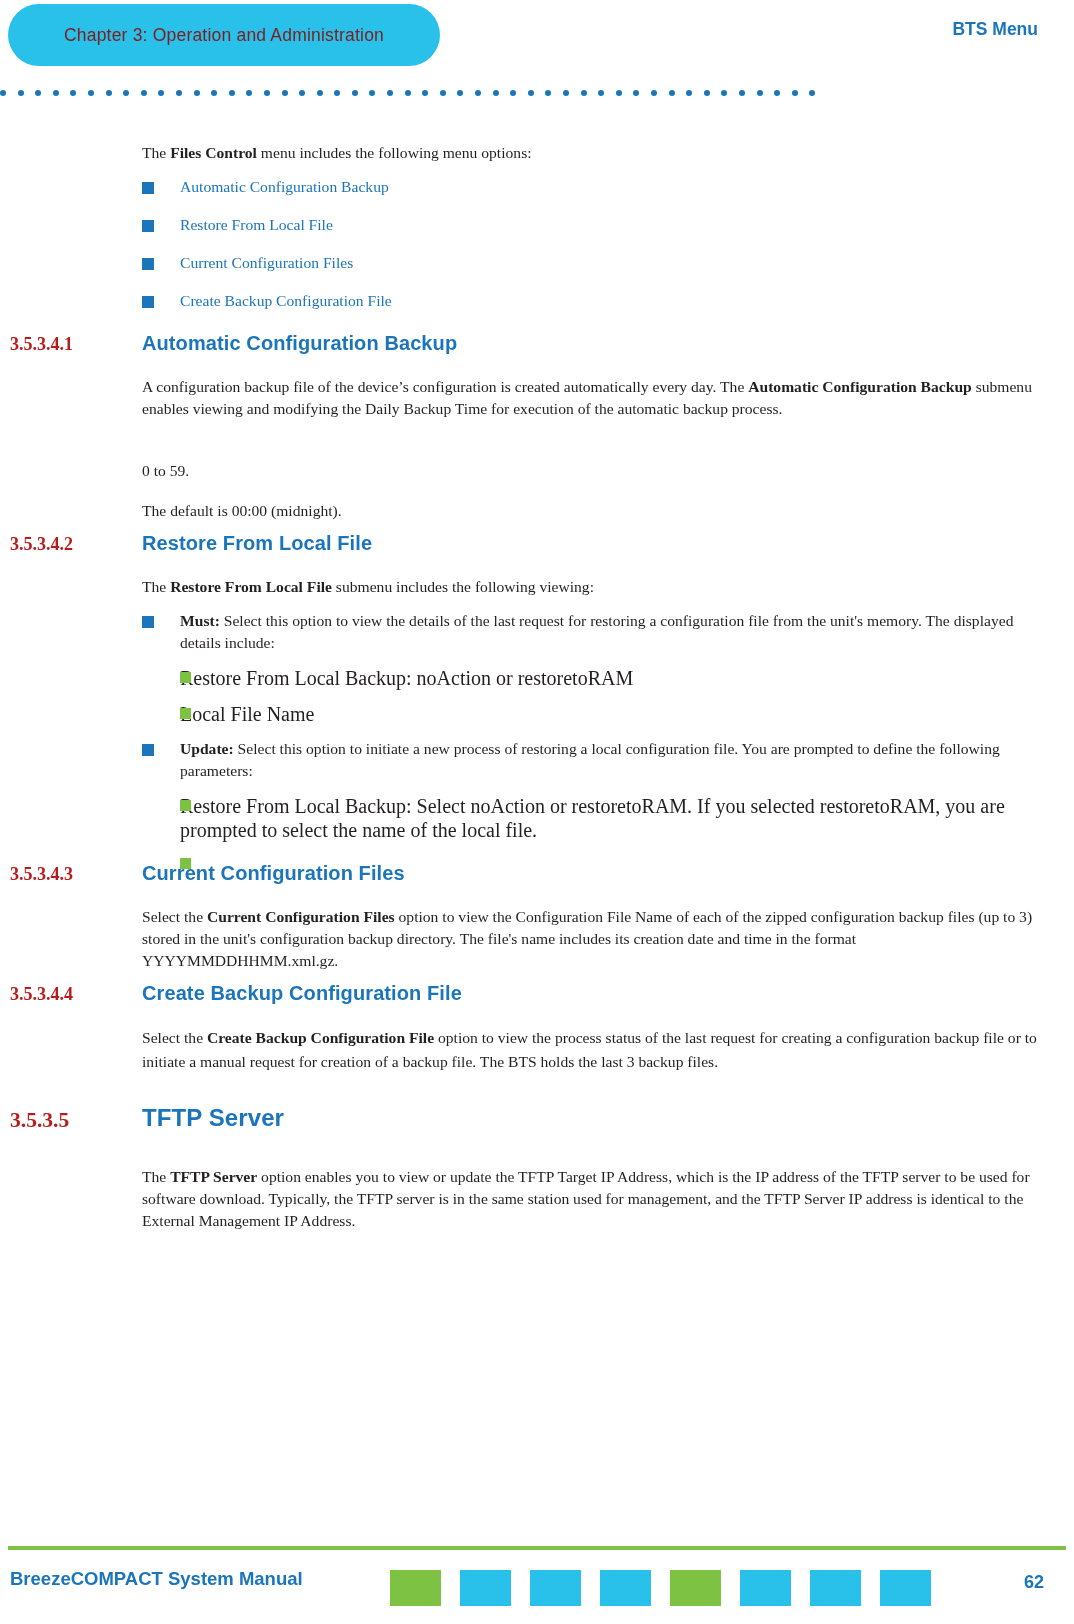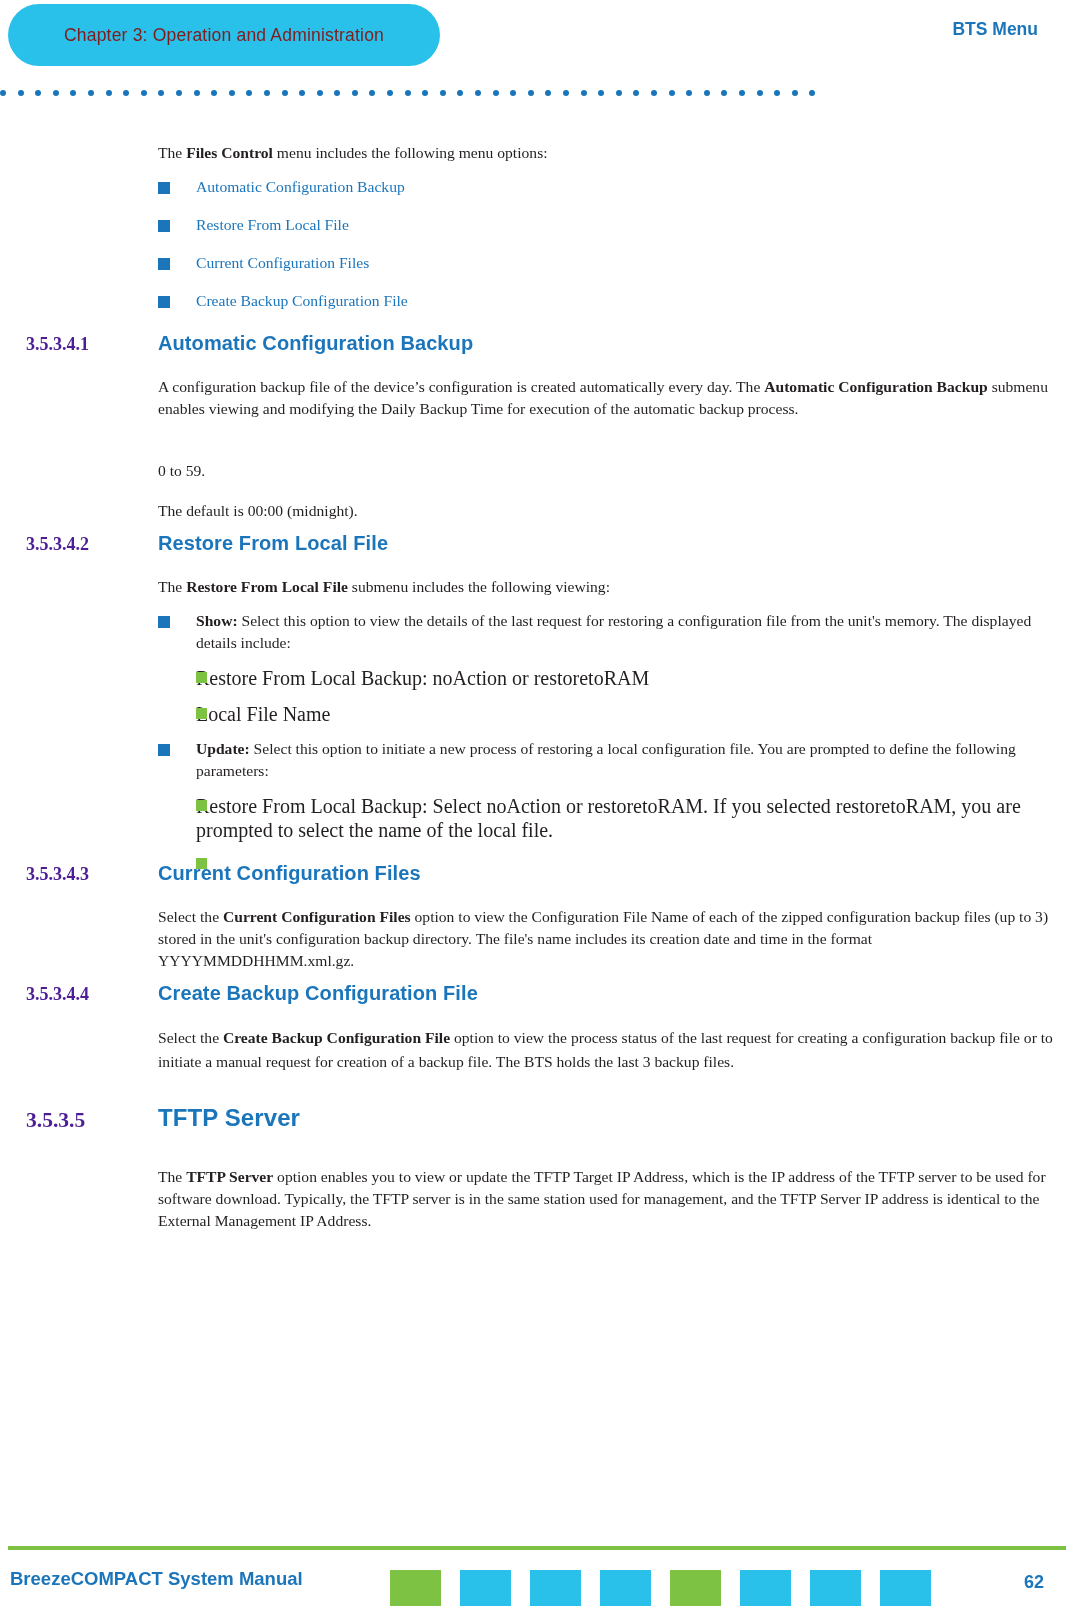--- a/index.html
+++ b/index.html
@@ -65,21 +65,21 @@
     height: 6px;
     border-radius: 50%;
     background: #1b75bb;
     margin-right: 11.6px;
     flex: 0 0 auto;
   }
 
   
   .content {
     position: absolute;
-    left: 16px;
+    left: 0;
     top: 112px;
     width: 912px;
   }
   .para {
     margin: 0 0 0 142px;
     width: 896px;
     font-size: 15.6px;
     line-height: 22px;
     text-align: left;
   }
@@ -134,21 +134,21 @@
   
   .heading {
     position: relative;
     margin: 0;
     height: 34px;
   }
   .heading .num {
     position: absolute;
     left: 10px;
     top: 0;
-    color: #4c1d95;
+    color: #b91c1c;
     font-family: "Liberation Serif", serif;
     font-weight: bold;
     font-size: 18.5px;
   }
   .heading .title {
     position: absolute;
     left: 142px;
     top: -2px;
     color: #1b75bb;
     font-family: "Liberation Sans", sans-serif;
@@ -334,21 +334,21 @@
   <div class="spacer-8"></div>
 
   <p class="para">
     <span>The </span><b>Restore From Local File</b><span> submenu includes the following viewing:</span>
   </p>
 
   <div class="spacer-12"></div>
 
   <div class="bullet1">
     <i class="sq"></i>
-    <span class="txt"><b>Show:</b><span> Select this option to view the details of the last request for restoring a configuration file from the unit's memory. The displayed details include:</span></span>
+    <span class="txt"><b>Must:</b><span> Select this option to view the details of the last request for restoring a configuration file from the unit's memory. The displayed details include:</span></span>
   </div>
 
   <div class="spacer-12"></div>
 
   <div class="bullet2">
     <i class="sq"></i>
     <span class="txt">Restore From Local Backup: noAction or restoretoRAM</span>
   </div>
 
   <div class="spacer-12"></div>

